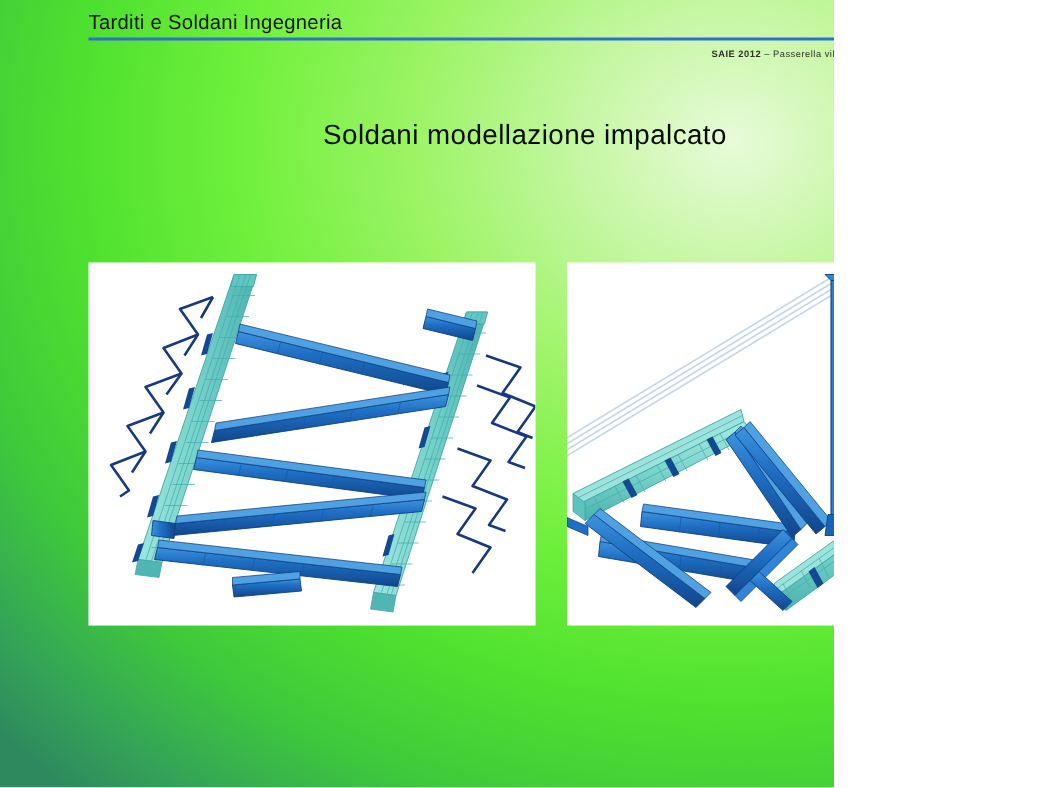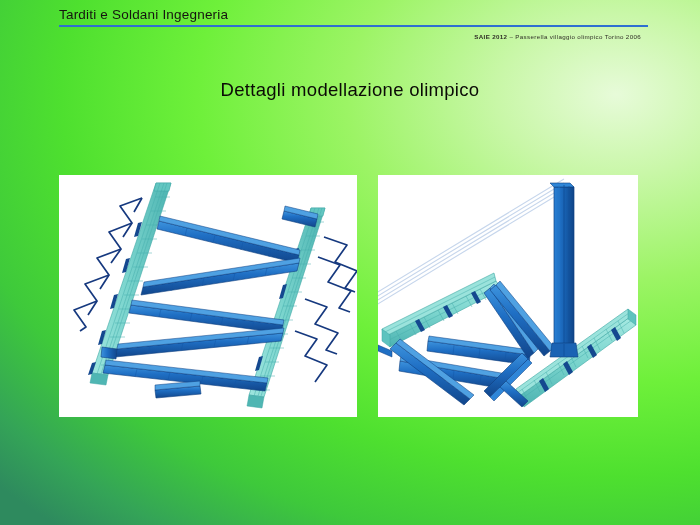--- a/index.html
+++ b/index.html
@@ -8,21 +8,21 @@
   }
   body {
     width: 700px;
     height: 525px;
     overflow: hidden;
     font-family: "Liberation Sans", sans-serif;
   }
 
   #slide {
     position: relative;
-    width: 700px;
+    width: 556px;
     height: 525px;
     background:
       radial-gradient(ellipse 120% 110% at 88% 18%, #e7fbd9 0%, #c9f7a8 14%, #9cf465 32%, #6ef03a 50%, #4ee02f 66%, #3ec93b 80%, #34a457 92%, #2e8a5e 100%);
     overflow: hidden;
   }
 
   
   #header-zone {
     position: absolute;
     left: 0; top: 0;
@@ -100,21 +100,21 @@
   <div id="header-zone">
     <div id="company-name">Tarditi e Soldani Ingegneria</div>
 
     <div id="header-rule"></div>
 
     <div id="event-caption">
       <span class="ev-code">SAIE 2012</span><span> – </span><span>Passerella villaggio olimpico Torino 2006</span>
     </div>
   </div>
 
-  <div id="slide-title">Dettagli modellazione olimpico</div>
+  <div id="slide-title">Soldani modellazione impalcato</div>
 
   <div class="figure" id="figure-left">
     <svg viewBox="0 0 298 242" preserveAspectRatio="none">
       <defs>
         <pattern id="meshA" width="5" height="5" patternUnits="userSpaceOnUse" patternTransform="rotate(-62)">
           <rect width="5" height="5" fill="#80dbd4"></rect>
           <path d="M0 0H5M0 0V5" stroke="#3fa9a8" stroke-width="0.55"></path>
         </pattern>
         <linearGradient id="beamGA" x1="0" y1="0" x2="0" y2="1">
           <stop offset="0" stop-color="#3d93dd"></stop>

